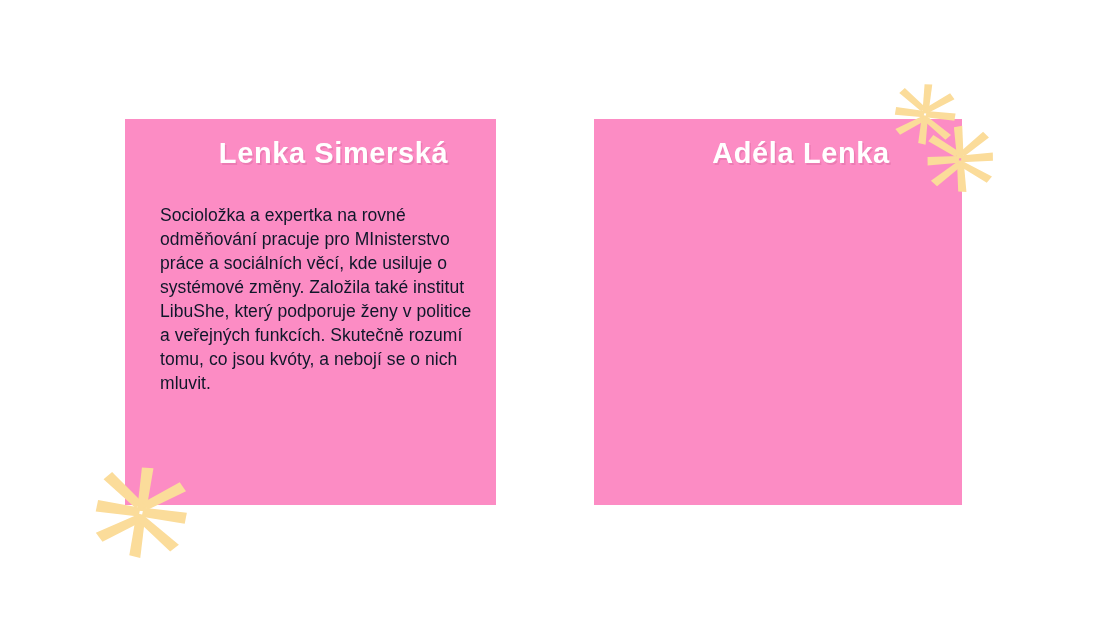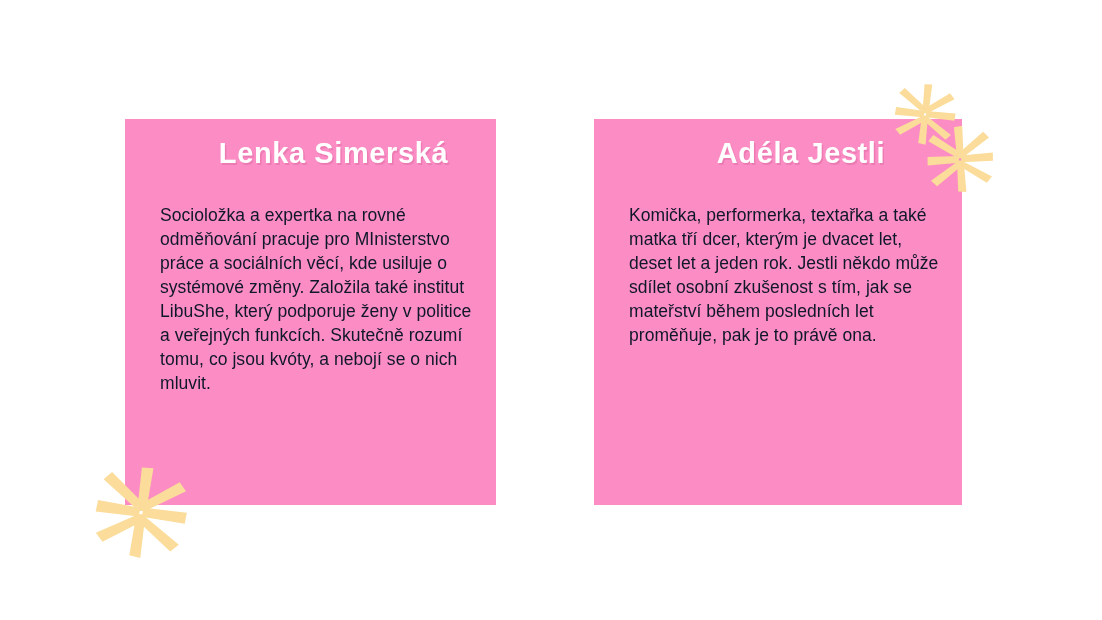--- a/index.html
+++ b/index.html
@@ -114,22 +114,21 @@
 <body>
 
 <div id="slide">
 
   <div class="card" id="card-left">
     <div class="card-title">Lenka Simerská</div>
     <div class="card-body">Socioložka a expertka na rovné odměňování pracuje pro MInisterstvo práce a sociálních věcí, kde usiluje o systémové změny. Založila také institut LibuShe, který podporuje ženy v politice a veřejných funkcích. Skutečně rozumí tomu, co jsou kvóty, a nebojí se o nich mluvit.</div>
   </div>
 
   <div class="card" id="card-right">
-    <div class="card-title">Adéla Jestli</div>
-    <div class="card-body">Komička, performerka, textařka a také matka tří dcer, kterým je dvacet let, deset let a jeden rok. Jestli někdo může sdílet osobní zkušenost s tím, jak se mateřství během posledních let proměňuje, pak je to právě ona.</div>
+    <div class="card-title">Adéla Lenka</div>
   </div>
 
   <div class="asterisk" id="asterisk-top-small">
     <svg viewBox="0 0 100 100" xmlns="http://www.w3.org/2000/svg" aria-hidden="true">
       <g fill="#fbdc9a">
         <path d="M44.5 4 L56.5 3 L55.2 48.5 L45.8 49.2 Z"></path>
         <path d="M45.5 52 L55.0 52.6 L55.9 97.5 L44.2 96.3 Z"></path>
         <path d="M4.0 43.8 L3.2 56.0 L48.2 55.1 L48.8 45.6 Z"></path>
         <path d="M52.0 45.2 L51.4 54.8 L96.8 55.8 L97.4 44.1 Z"></path>
         <path d="M14.4 13.0 L6.6 21.6 L44.0 46.8 L50.2 40.1 Z"></path>

